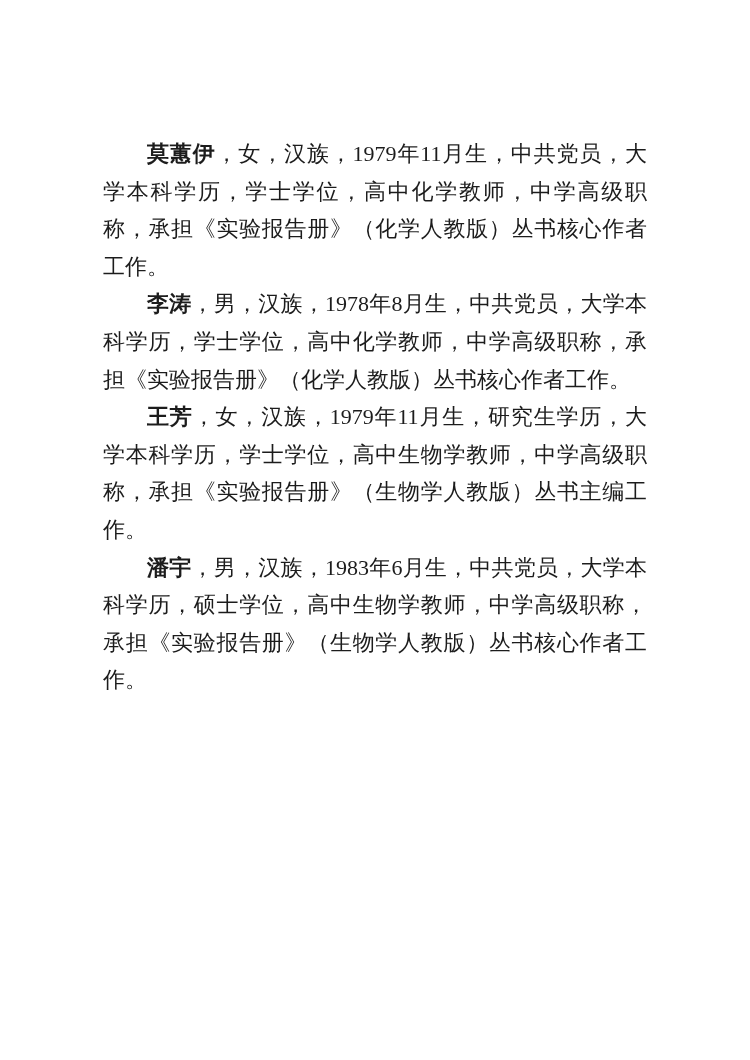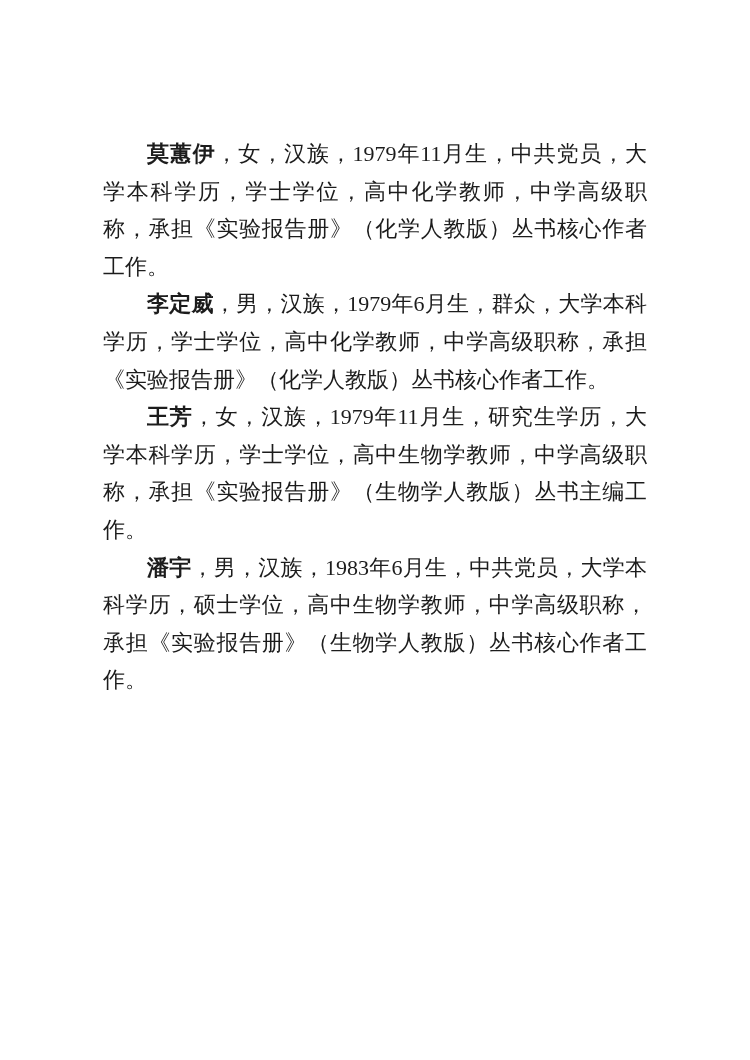--- a/index.html
+++ b/index.html
@@ -45,22 +45,22 @@
   }
 </style>
 </head>
 <body>
 
 <div class="page">
   <div class="content">
 
     <p class="bio"><span class="person-name">莫蕙伊</span><span>，女，汉族，1979年11月生，中共党员，大学本科学历，学士学位，高中化学教师，中学高级职称，承担《实验报告册》（化学人教版）丛书核心作者工作。</span></p>
 
+    <p class="bio"><span class="person-name">李涛</span><span>，男，汉族，1978年8月生，中共党员，大学本科学历，学士学位，高中化学教师，中学高级职称，承担《实验报告册》（化学人教版）丛书核心作者工作。</span></p>
 
-    <p class="bio"><span class="person-name">李定威</span><span>，男，汉族，1979年6月生，群众，大学本科学历，学士学位，高中化学教师，中学高级职称，承担《实验报告册》（化学人教版）丛书核心作者工作。</span></p>
 
 
     <p class="bio"><span class="person-name">王芳</span><span>，女，汉族，1979年11月生，研究生学历，大学本科学历，学士学位，高中生物学教师，中学高级职称，承担《实验报告册》（生物学人教版）丛书主编工作。</span></p>
 
 
     <p class="bio"><span class="person-name">潘宇</span><span>，男，汉族，1983年6月生，中共党员，大学本科学历，硕士学位，高中生物学教师，中学高级职称，承担《实验报告册》（生物学人教版）丛书核心作者工作。</span></p>
 
   </div>
 
   <div class="page-number">—3—</div>

